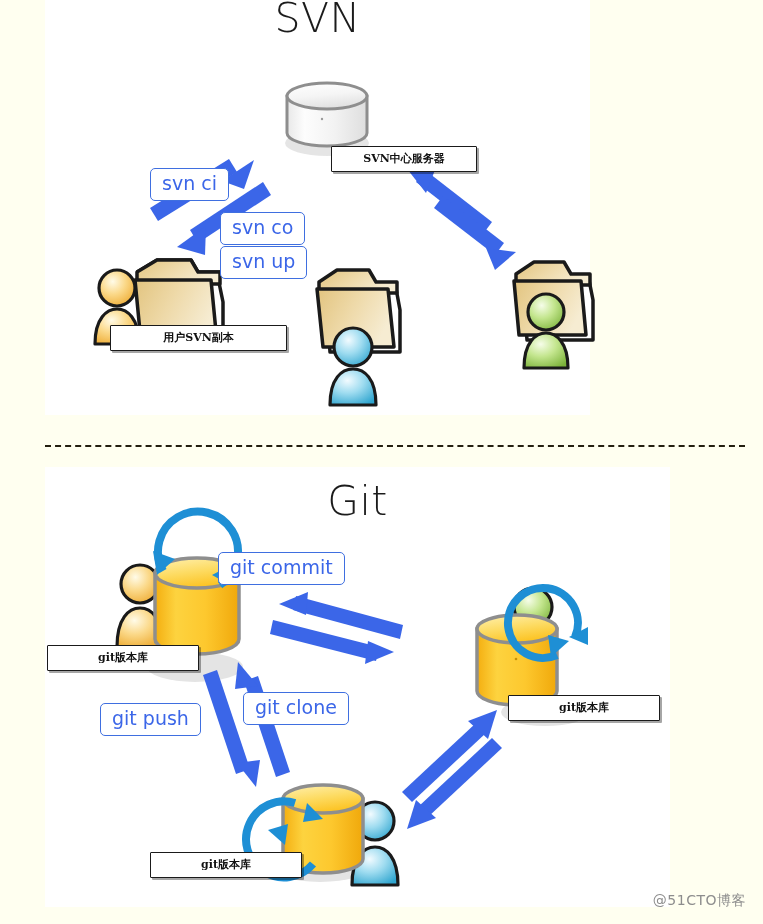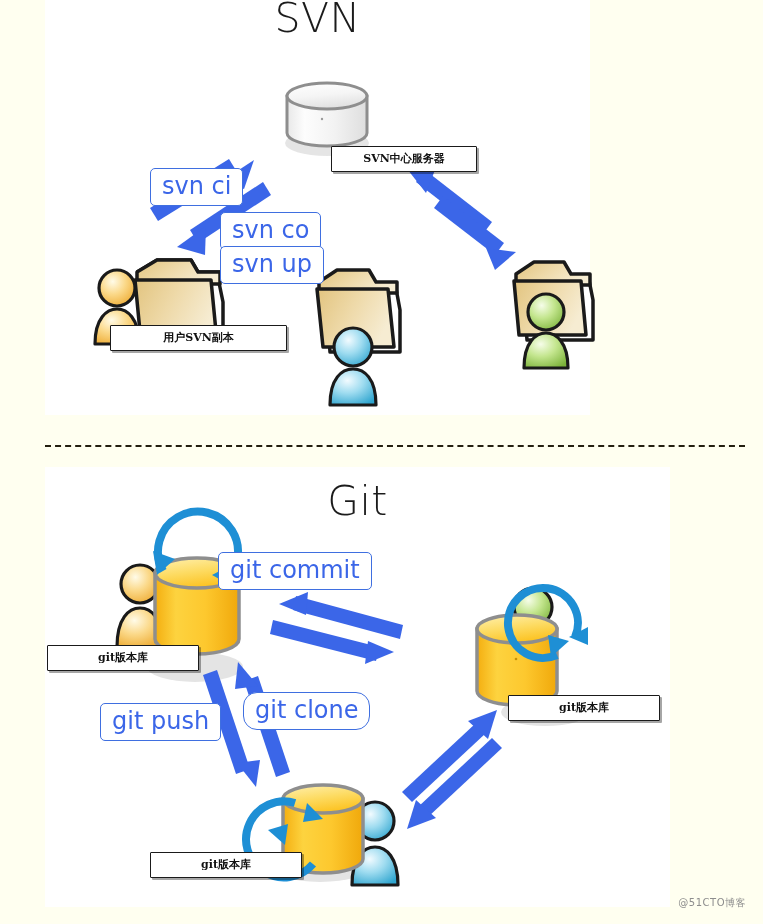--- a/index.html
+++ b/index.html
@@ -72,21 +72,21 @@
   }
 
   
   .cmd-label {
     position: absolute;
     border: 1.6px solid #3f6fe0;
     border-radius: 5px;
     background: #ffffff;
     color: #3b66e8;
     font-family: "DejaVu Sans", sans-serif;
-    font-size: 24px;
+    font-size: 19px;
     line-height: 1;
     padding: 5px 11px 7px 11px;
     white-space: nowrap;
     box-sizing: border-box;
     z-index: 30;
   }
 
   
   .callout {
     position: absolute;
@@ -113,21 +113,21 @@
     overflow: visible;
     pointer-events: none;
   }
 
   
   #watermark {
     position: absolute;
     right: 17px;
     bottom: 14px;
     font-family: "DejaVu Sans", sans-serif;
-    font-size: 10px;
+    font-size: 14px;
     color: #8d8d8d;
     letter-spacing: 0.5px;
     white-space: nowrap;
   }
 </style>
 </head>
 <body>
 
 <div class="page">
 
@@ -334,21 +334,21 @@
       </g>
 
       <g>
         <polygon points="457,281 383,350 373,340 447,271" fill="#3b66e8"></polygon>
         <polygon points="362,362 371,333 391,351" fill="#3b66e8"></polygon>
       </g>
     </svg>
 
     <div class="cmd-label" style="left:173px; top:85px;">git commit</div>
     <div class="cmd-label" style="left:55px; top:236px;">git push</div>
-    <div class="cmd-label" style="left:198px; top:225px;border-radius:14px;">git clone</div>
+    <div class="cmd-label" style="left:198px; top:225px;">git clone</div>
 
     <div class="callout" style="left:2px; top:178px; width:152px;">git版本库</div>
     <div class="callout" style="left:463px; top:228px; width:152px;">git版本库</div>
     <div class="callout" style="left:105px; top:385px; width:152px;">git版本库</div>
   </div>
 
   <div id="watermark">@51CTO博客</div>
 
 </div>
 

